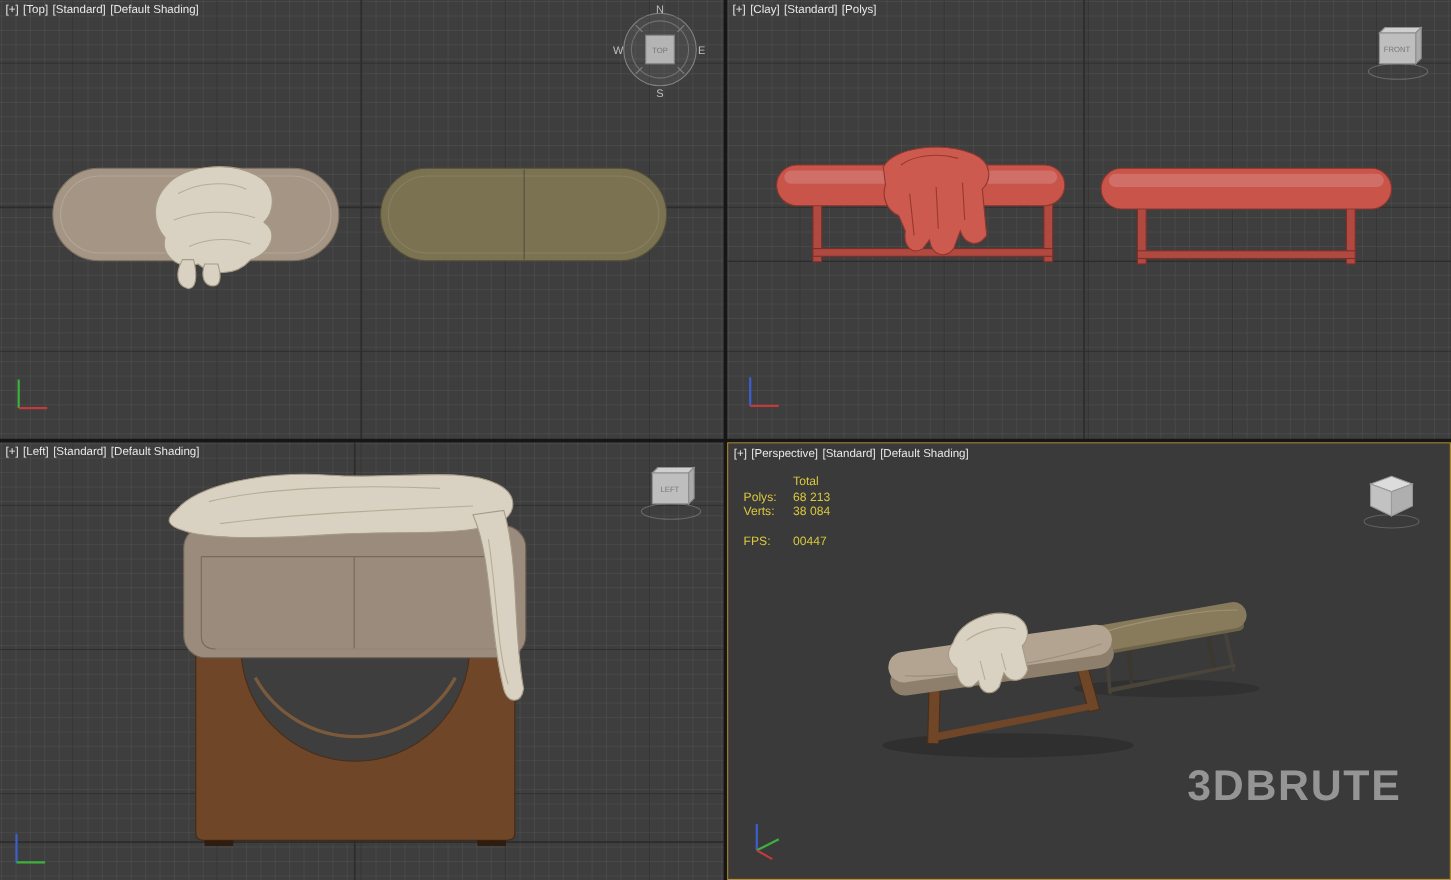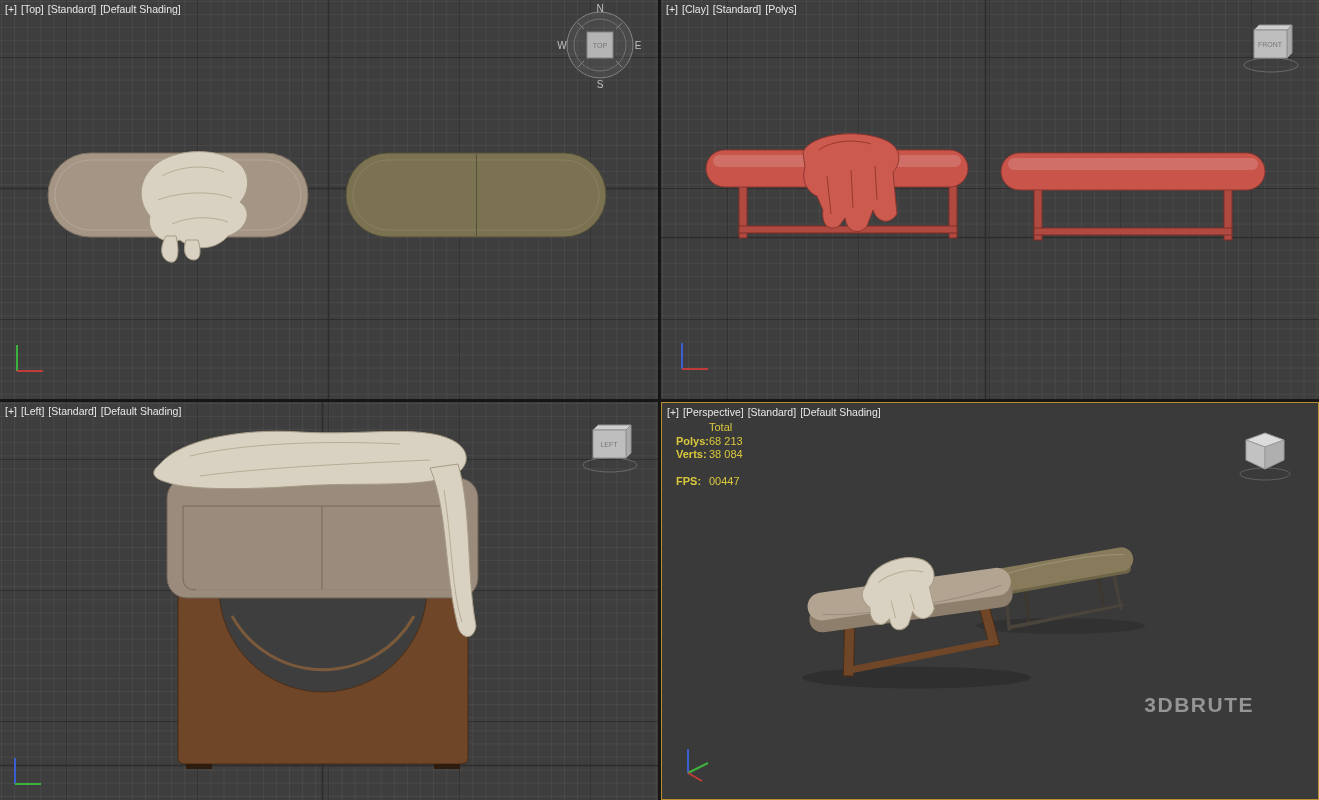--- a/index.html
+++ b/index.html
@@ -22,29 +22,29 @@
   }
   .persp-bg { background-color: var(--persp_bg, #3a3a3a); }
   .viewport.active { border: 1px solid var(--active_border, #b98f2f); }
   .vp-canvas { position: absolute; inset: 0; width: 100%; height: 100%; display: block; }
   .vp-label {
     position: absolute; top: 3px; left: 5px; display: flex; gap: 4px;
     font-size: 10.5px; color: var(--label_text, #e8e8e8); z-index: 6; white-space: pre;
   }
   .compass, .viewcube, .tripod { position: absolute; z-index: 5; }
   .stats {
-    position: absolute; left: 14px; top: 18px; z-index: 6;
+    position: absolute; left: 14px; top: 29px; z-index: 6;
     font-size: 11px; line-height: 13.5px; color: var(--stats_text, #d9c83c);
   }
   .stats .row { display: flex; }
-  .stats .lbl { width: 33px; font-weight: bold; }
+  .stats .lbl { width: 45px; }
   .stats .gap { height: 13px; }
   .watermark {
-    position: absolute; right: 64px; top: 290px; z-index: 6;
-    font-size: 21px; font-weight: bold; letter-spacing: 1.5px;
+    position: absolute; right: 44px; top: 290px; z-index: 6;
+    font-size: 39px; font-weight: bold; letter-spacing: 1.5px;
     color: var(--watermark_color, #959595);
   }
   .compass-letter { fill: #d6d6d6; font-size: 10px; text-anchor: middle; font-family: "Liberation Sans", sans-serif; }
   .cube-face-label { fill: #7d7d7d; font-size: 7px; text-anchor: middle; font-family: "Liberation Sans", sans-serif; }
   .axis-line { stroke: #2c2c2c; stroke-width: 1.5; }
   .splitter { position: absolute; background: #161616; z-index: 7; }
 </style>
 </head>
 <body>
 

